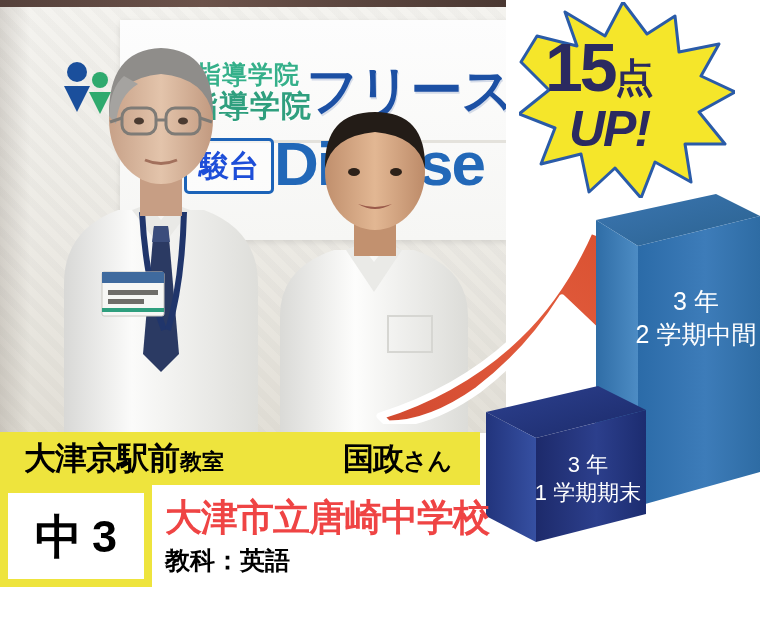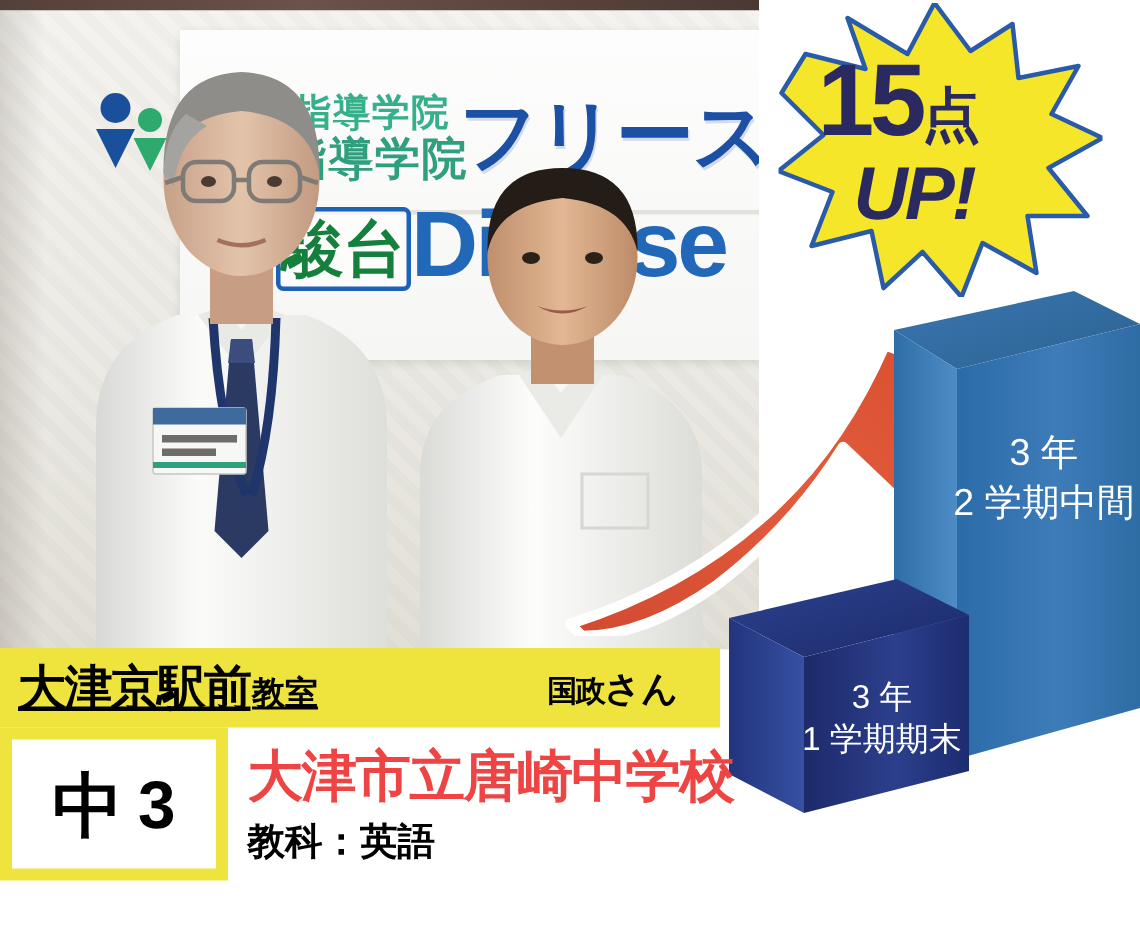--- a/index.html
+++ b/index.html
@@ -87,22 +87,22 @@
     letter-spacing: -1px;
     white-space: nowrap;
     text-shadow: 1px 2px 0 rgba(140,160,200,0.35);
   }
   .sign-sub-badge {
     position: absolute;
     left: 184px; top: 138px;
     width: 84px; height: 50px;
     border: 3px solid #1c63b8;
     border-radius: 5px;
-    color: #15803d;
-    font-size: 41px;
+    color: #1d4ed8;
+    font-size: 30px;
     font-weight: 700;
     display: flex; align-items: center; justify-content: center;
     background: rgba(255,255,255,0.55);
   }
   .sign-sub-word {
     position: absolute;
     left: 274px; top: 128px;
     font-size: 62px;
     font-weight: 700;
     color: #2268b8;
@@ -118,36 +118,35 @@
   
   .banner {
     position: absolute;
     left: 0; top: 432px;
     width: 480px; height: 53px;
     background: #eee43d;
     display: flex;
     align-items: center;
   }
   .banner-classroom {
-    margin-left: 12px;
+    margin-left: 24px;
     display: flex;
     align-items: baseline;
     color: #000;
-    text-decoration: underline;
   }
   .b-classroom-main { font-size: 32px; font-weight: 700; letter-spacing: -1px; }
   .b-classroom-suffix { font-size: 22px; font-weight: 700; margin-left: 1px; }
   .banner-name {
     position: absolute;
     right: 28px;
     display: flex;
     align-items: baseline;
     color: #000;
   }
-  .b-name-main { font-size: 20px; font-weight: 700; letter-spacing: -1px; }
+  .b-name-main { font-size: 31px; font-weight: 700; letter-spacing: -1px; }
   .b-name-suffix { font-size: 24px; font-weight: 700; }
 
   
   .grade-frame {
     position: absolute;
     left: 0; top: 485px;
     width: 152px; height: 102px;
     background: #eee43d;
     display: flex; align-items: center; justify-content: center;
   }

